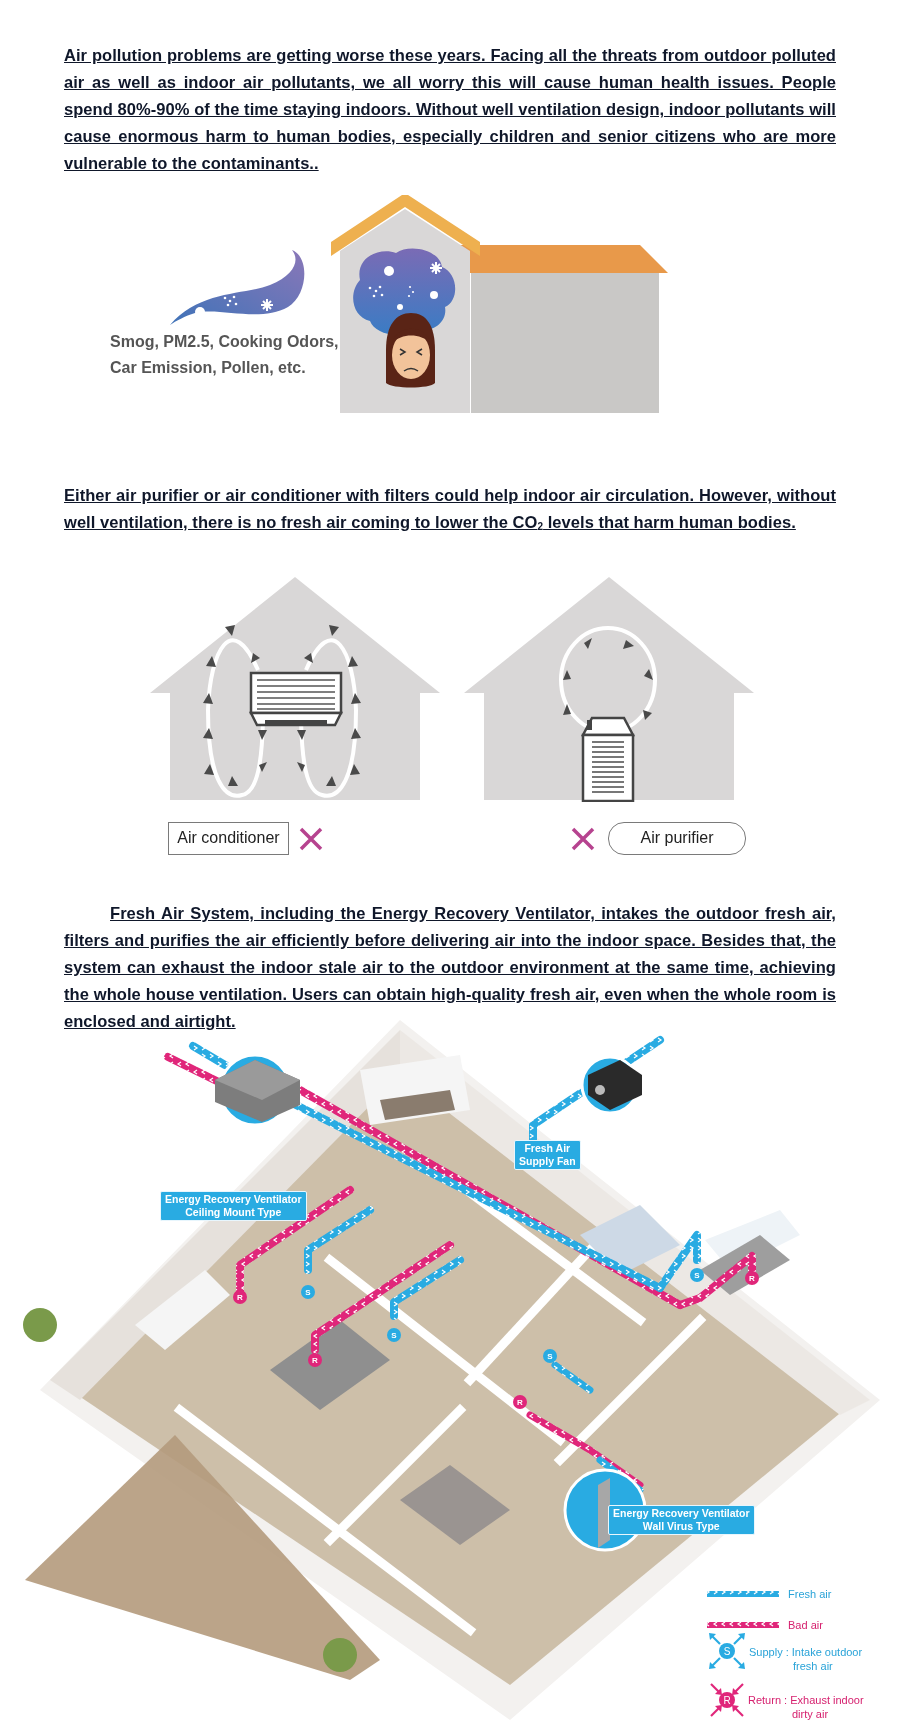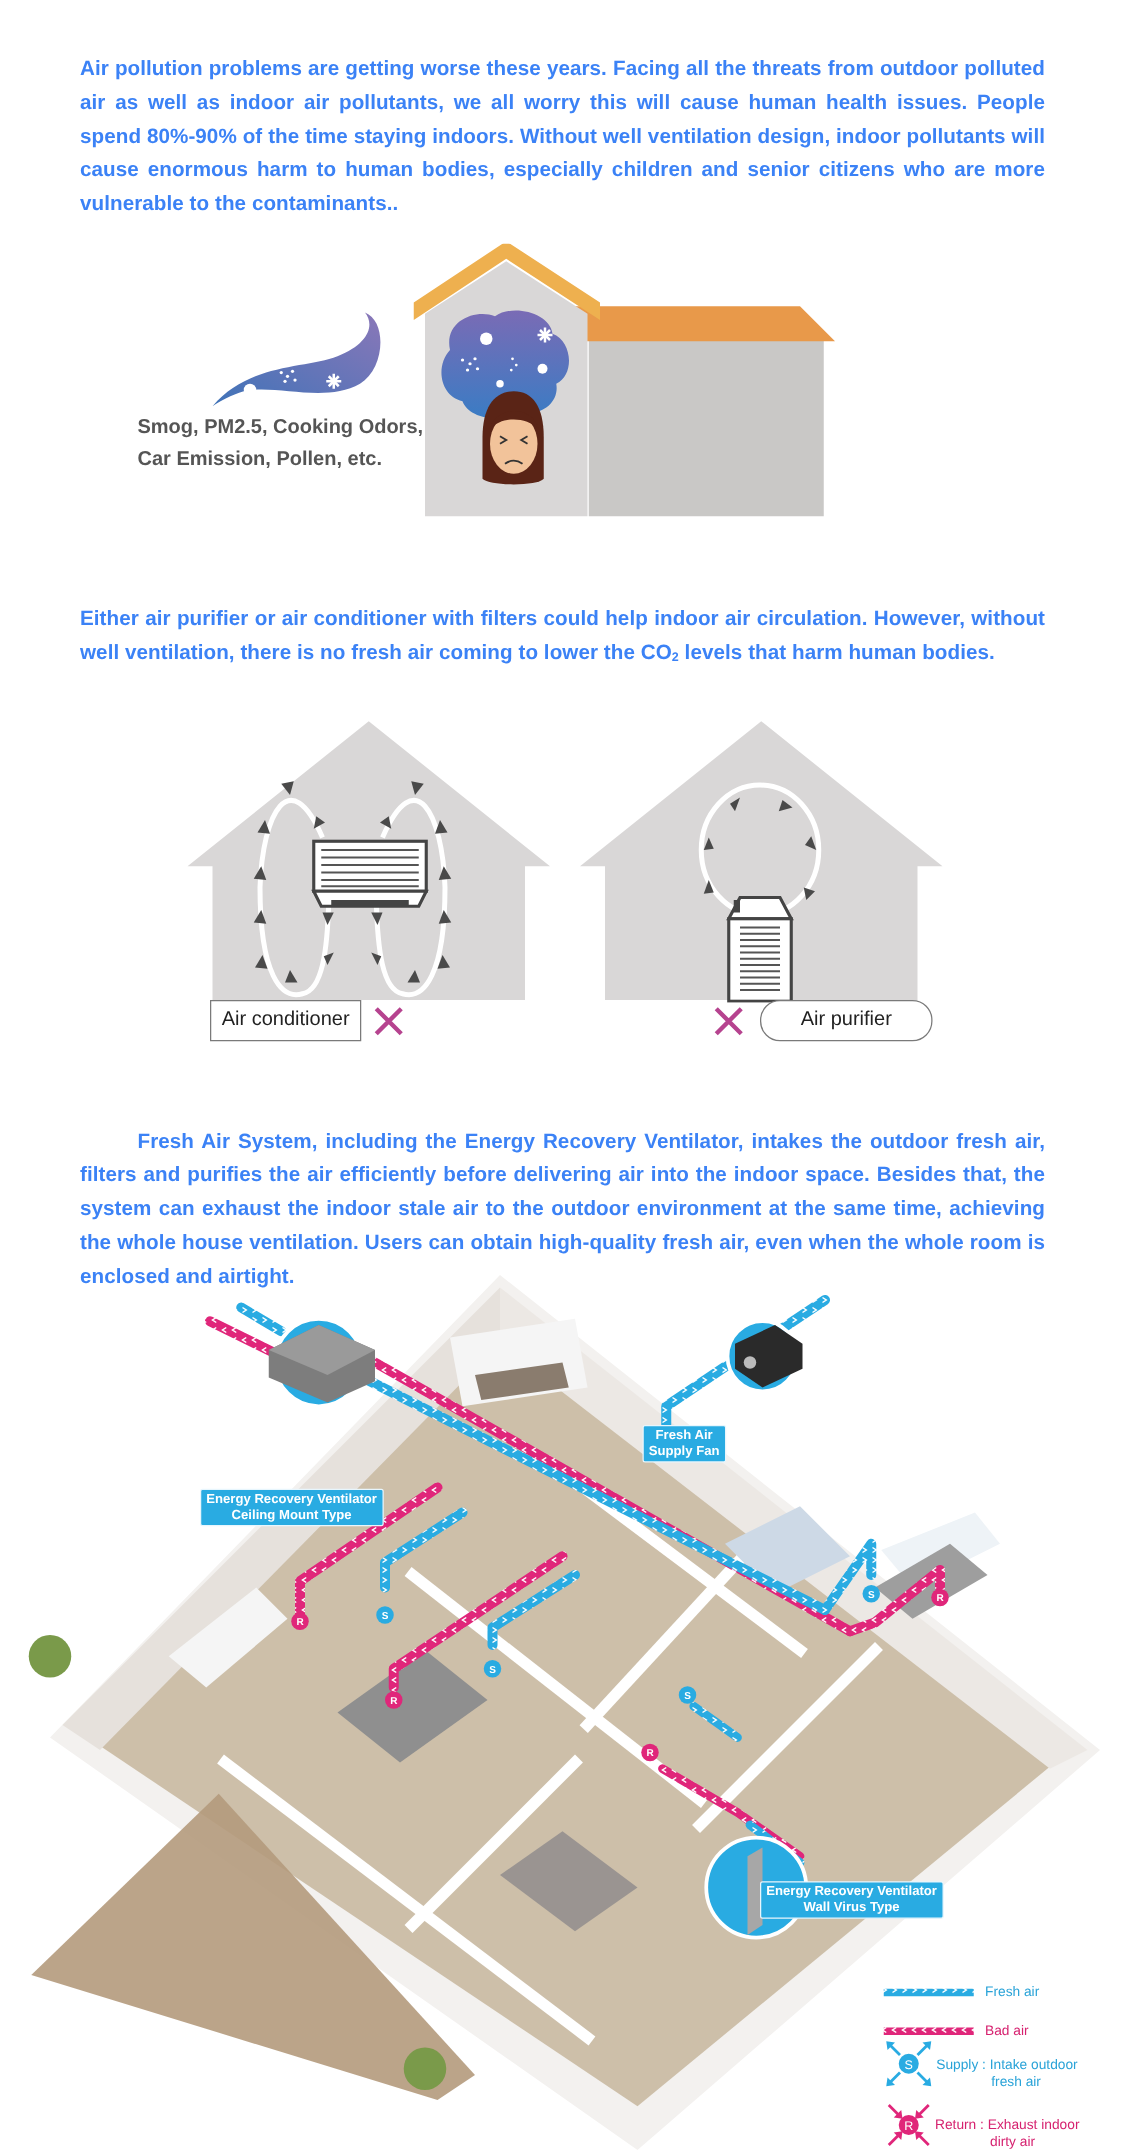--- a/index.html
+++ b/index.html
@@ -3,36 +3,36 @@
 <meta charset="utf-8">
 <style>
   * { box-sizing: border-box; margin: 0; padding: 0; }
   html, body { width: 900px; background: #ffffff; }
   body { position: relative; height: 1725px; overflow: hidden; font-family: "Liberation Sans", sans-serif; color: #333333; }
 
   .para {
     position: absolute; left: 64px; width: 772px;
     font-family: "Liberation Sans", sans-serif;
     font-weight: bold; font-size: 16.5px; line-height: 27px;
-    color: #3b82f6; text-align: justify; letter-spacing: 0.05px;
+    color: #0f172a; text-align: justify; letter-spacing: 0.05px; text-decoration: underline;
   }
   .para .indent { display: inline-block; width: 46px; }
   sub { font-size: 10px; vertical-align: -2px; line-height: 0; }
 
   
   .ill1 { position: absolute; left: 100px; top: 195px; width: 650px; height: 230px; }
   .ill1 svg { position: absolute; left: 0; top: 0; }
   .ill1-label {
     position: absolute; font-weight: bold; font-size: 16px; line-height: 26px; color: #555555;
     font-family: "Liberation Sans", sans-serif;
   }
 
   
   .ill2 { position: absolute; left: 140px; top: 570px; width: 620px; height: 232px; }
-  .caption-row { position: absolute; left: 168px; top: 800px; width: 560px; height: 34px; }
+  .caption-row { position: absolute; left: 168px; top: 822px; width: 560px; height: 34px; }
   .cap-box {
     position: absolute; top: 0; height: 33px; border: 1.5px solid #7a7a7a; background: #fff;
     font-size: 16px; line-height: 30px; color: #222; text-align: center; font-family: "Liberation Sans", sans-serif;
   }
   .cap-x { position: absolute; top: 4px; width: 26px; height: 26px; }
   .cap-mid { position: absolute; left: 163px; top: 0; line-height: 33px; font-size: 16px; font-weight: bold; color: #b6438f; }
 
   
   .plan { position: absolute; left: 0; top: 1020px; width: 900px; height: 705px; }
   .plan svg { position: absolute; left: 0; top: 0; }

